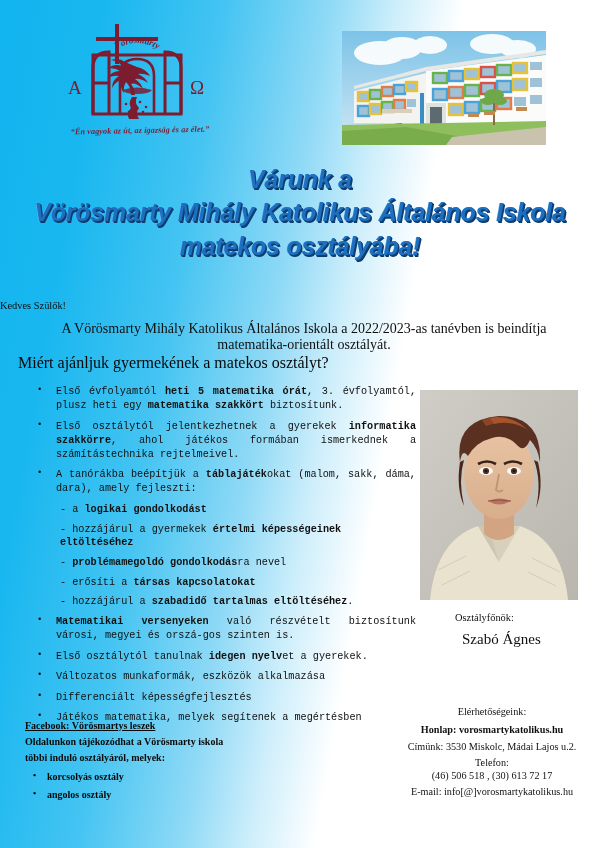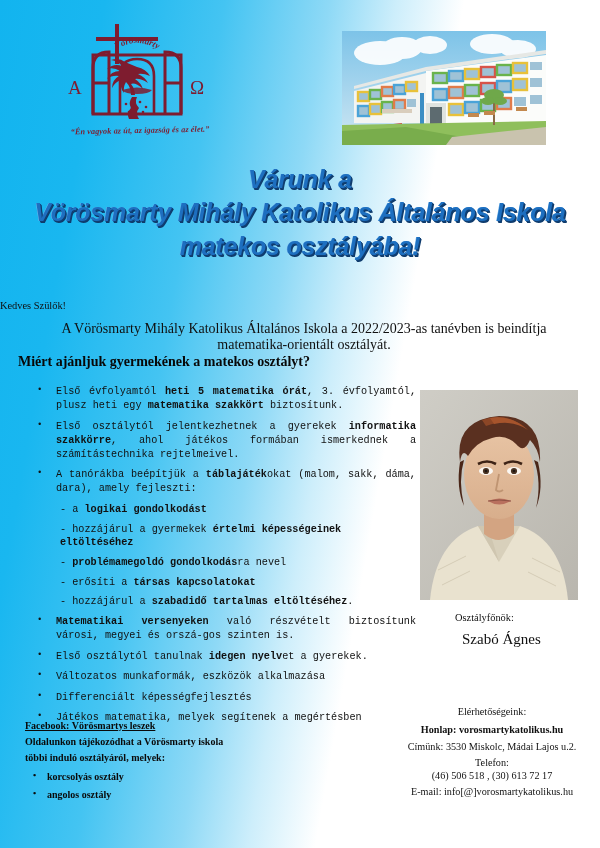--- a/index.html
+++ b/index.html
@@ -107,22 +107,22 @@
     top: 321px;
     width: 540px;
     text-align: center;
     font-size: 14px;
     color: #101010;
   }
   .section-q {
     position: absolute;
     left: 18px;
     top: 354px;
-    font-size: 14px;
-    font-weight: bold;
+    font-size: 16px;
+    font-weight: normal;
     color: #080808;
   }
 
   .bullets {
     position: absolute;
     left: 24px;
     top: 385px;
     width: 392px;
     font-size: 10.2px;
     color: #111111;

